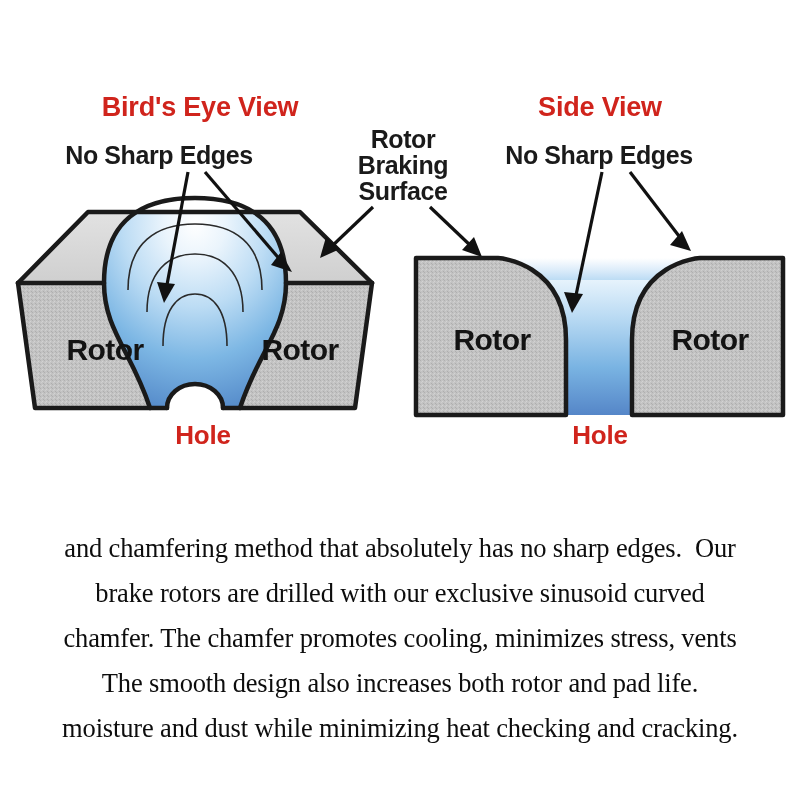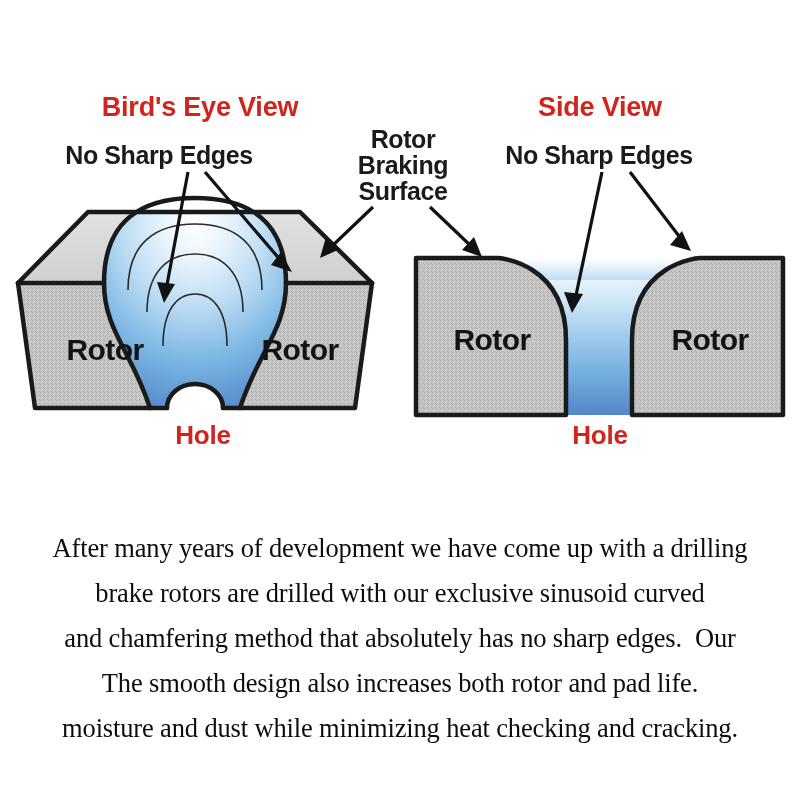--- a/index.html
+++ b/index.html
@@ -259,20 +259,20 @@
           <line class="leader" x1="630" y1="172" x2="682" y2="240"></line>
           <polygon class="arrowhead" points="691,251 670,245 682,231"></polygon>
         </g>
 
         <text class="hole-label" x="600" y="444" text-anchor="middle">Hole</text>
       </g>
     </svg>
   </div>
 
   <p id="paragraph">
-    <span class="line">After many years of development we have come up with a drilling</span>
+    <span class="line">and chamfering method that absolutely has no sharp edges.  Our</span>
     <span class="line">brake rotors are drilled with our exclusive sinusoid curved</span>
-    <span class="line">and chamfering method that absolutely has no sharp edges.  Our</span>
+    <span class="line">chamfer. The chamfer promotes cooling, minimizes stress, vents</span>
     <span class="line">The smooth design also increases both rotor and pad life.</span>
     <span class="line">moisture and dust while minimizing heat checking and cracking.</span>
   </p>
 
 </div>
 
 </body></html>

